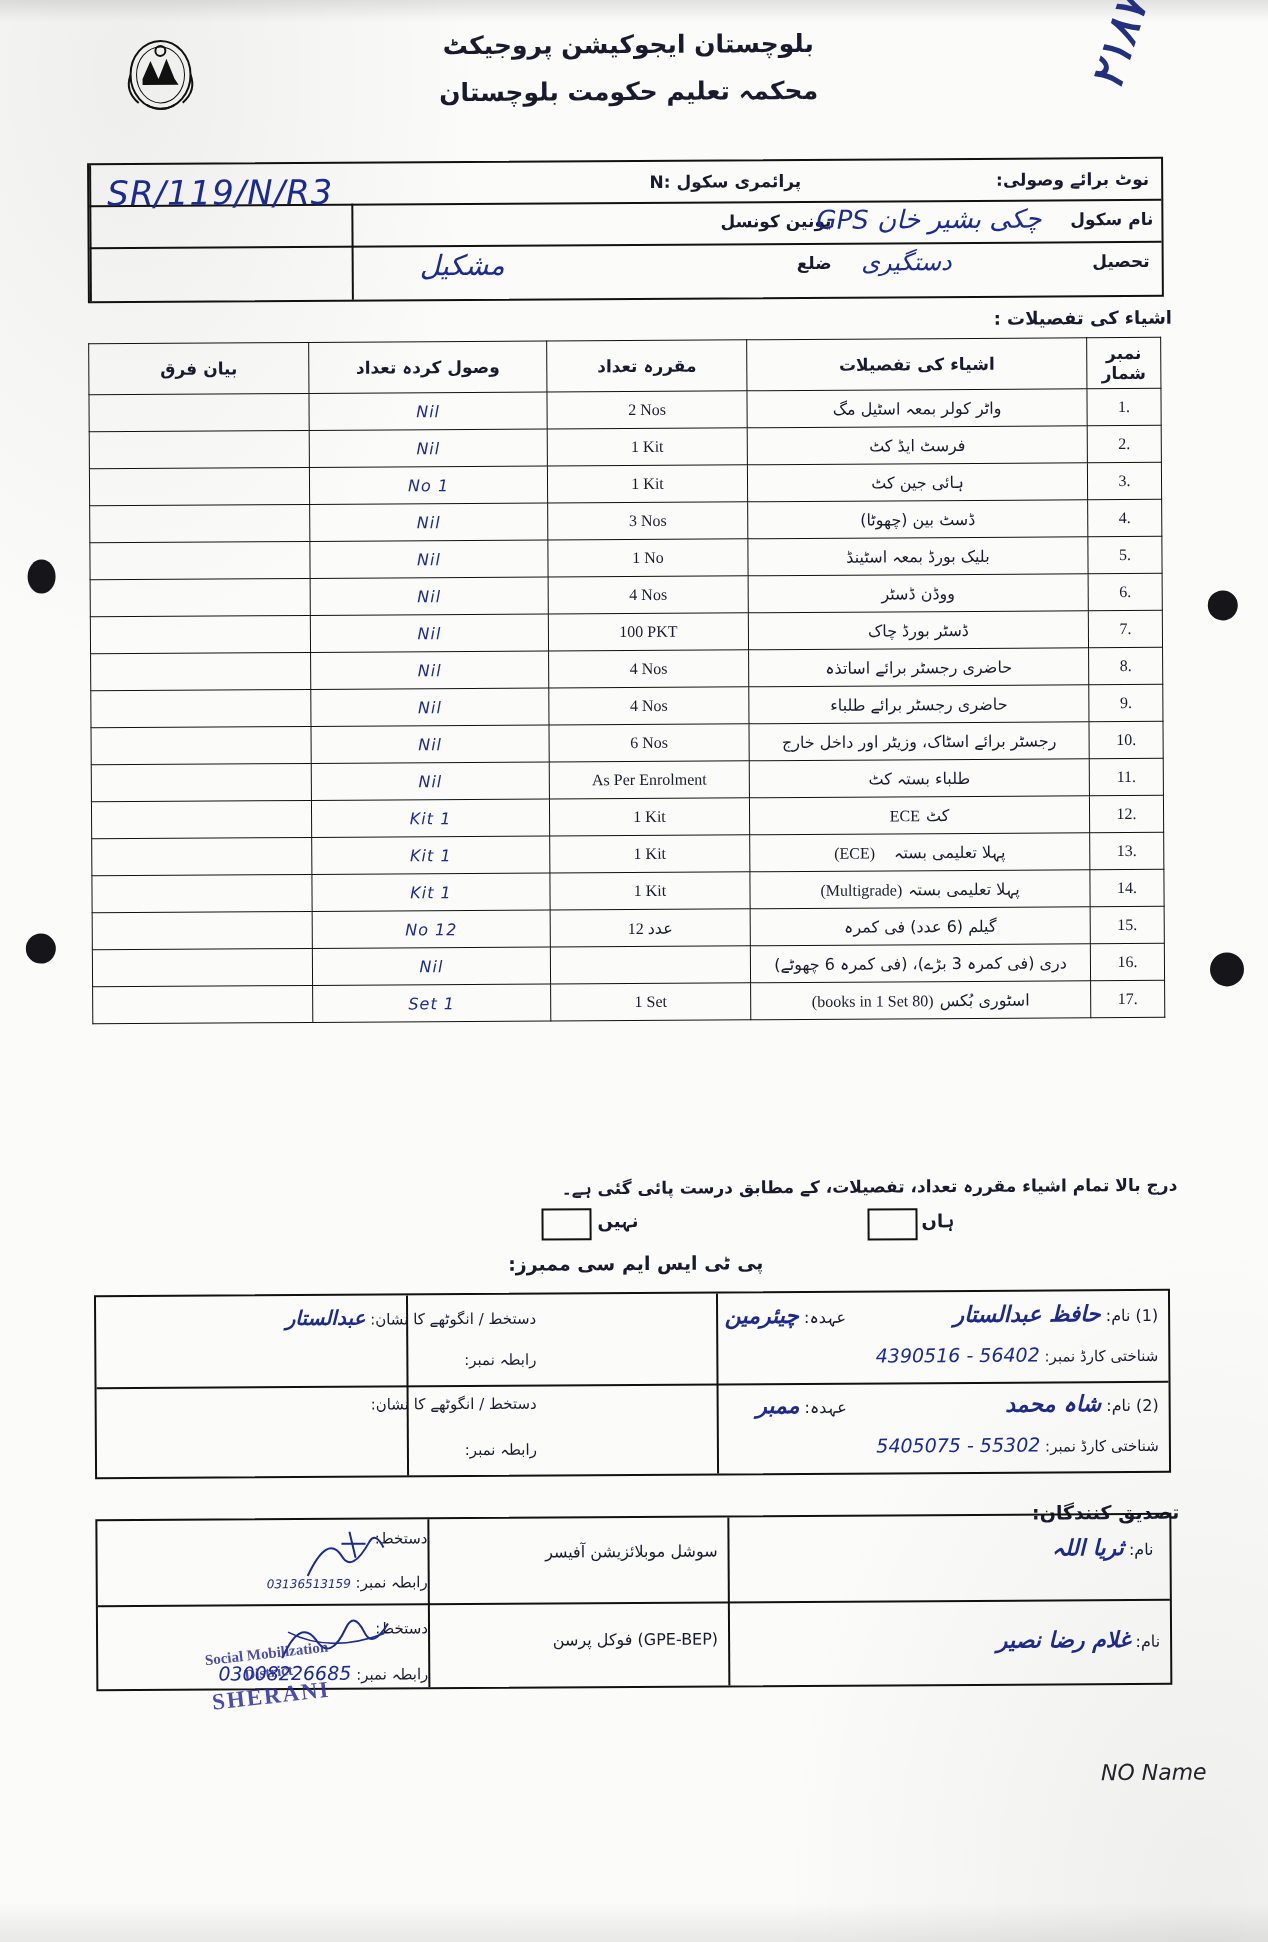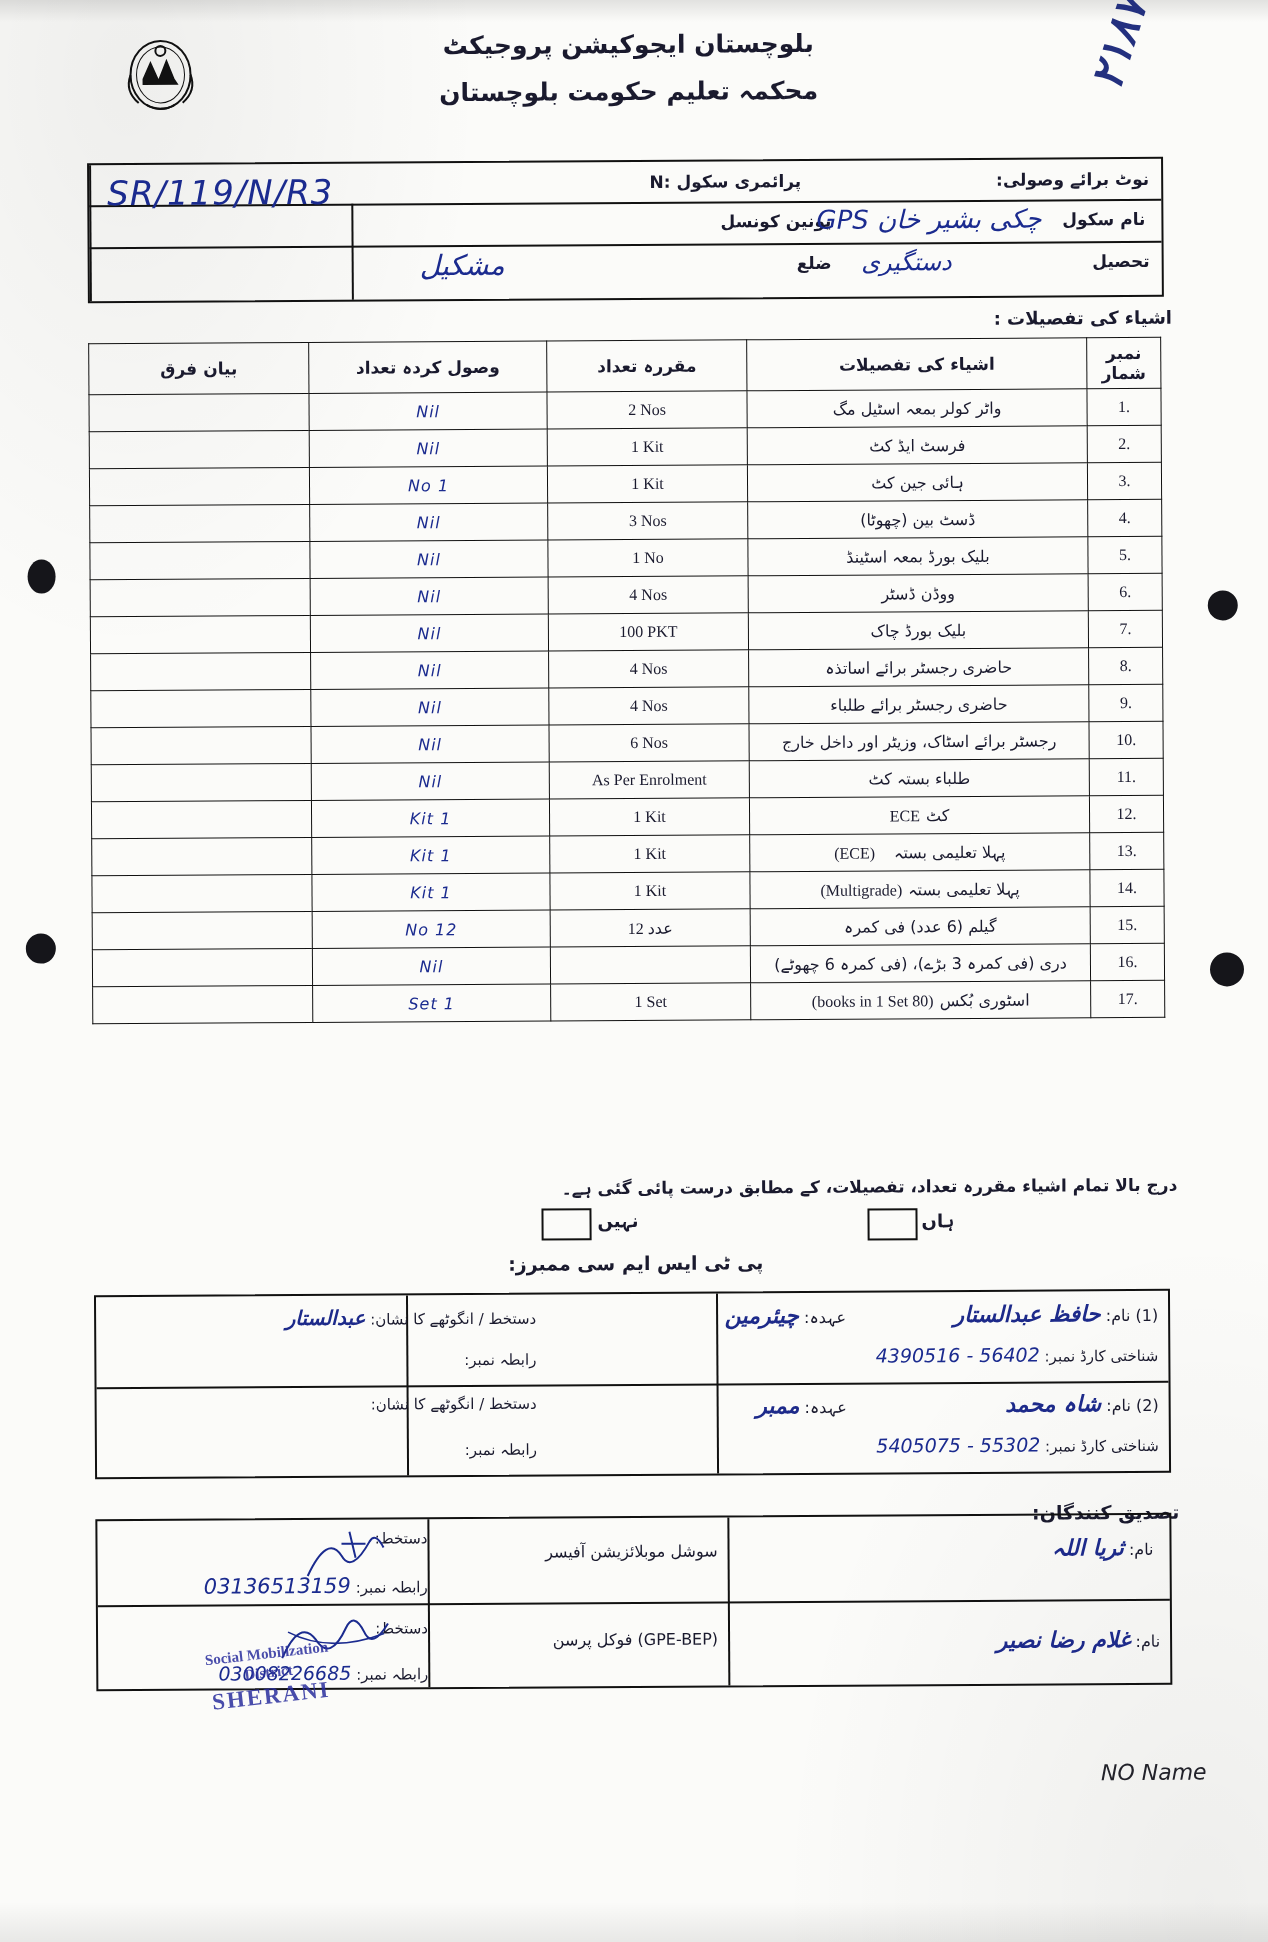--- a/index.html
+++ b/index.html
@@ -99,21 +99,21 @@
     border-left: 2px solid #111;
   }
   .lbl-rtl {
     direction: rtl;
     font-size: 17px;
     font-weight: 600;
     white-space: nowrap;
   }
   .t-note { position: absolute; right: 12px; top: 10px; }
   .t-prim { position: absolute; right: 360px; top: 10px; }
-  .t-nameschool { position: absolute; right: 16px; top: 50px; }
+  .t-nameschool { position: absolute; right: 8px; top: 50px; }
   .t-union { position: absolute; right: 330px; top: 50px; }
   .t-tehsil { position: absolute; right: 12px; top: 92px; }
   .t-zila { position: absolute; right: 330px; top: 92px; }
 
   .hw { position: absolute; color: #1b2b8f; font-style: italic; }
   .hw-ref { left: 18px; top: 8px; font-size: 34px; letter-spacing: 1px; }
   .hw-schoolname { right: 120px; top: 44px; font-size: 26px; }
   .hw-tehsil { right: 210px; top: 88px; font-size: 24px; }
   .hw-zila { left: 330px; top: 86px; font-size: 28px; }
 
@@ -367,21 +367,21 @@
           </tr>
           <tr>
             <td class="ltr">6.</td>
             <td class="desc-cell"><span>ووڈن ڈسٹر</span></td>
             <td class="ltr">4 Nos</td>
             <td class="recv">Nil</td>
             <td></td>
           </tr>
           <tr>
             <td class="ltr">7.</td>
-            <td class="desc-cell"><span>بلیک بورڈ چاک</span></td>
+            <td class="desc-cell"><span>ڈسٹر بورڈ چاک</span></td>
             <td class="ltr">100 PKT</td>
             <td class="recv">Nil</td>
             <td></td>
           </tr>
           <tr>
             <td class="ltr">8.</td>
             <td class="desc-cell"><span>حاضری رجسٹر برائے اساتذہ</span></td>
             <td class="ltr">4 Nos</td>
             <td class="recv">Nil</td>
             <td></td>
@@ -515,21 +515,21 @@
       <div class="v2"></div>
 
       <div class="m-cell" style="right:16px; top:20px;margin-left:36px;">
         <span>نام:</span>
         <span class="hand" style="font-size:22px;">ثریا اللہ</span>
       </div>
       <div class="m-cell" style="right:452px; top:24px;">سوشل موبلائزیشن آفیسر</div>
       <div class="m-cell sig-lbl" style="right:742px; top:10px;">دستخط:</div>
       <div class="m-cell sig-lbl" style="right:742px; top:54px;">
         <span>رابطہ نمبر:</span>
-        <span class="hw-cnic" style="font-size:21px;">03136513159</span>
+        <span class="hw-cnic" style="font-size:12px;">03136513159</span>
       </div>
 
       <div class="m-cell" style="right:10px; top:112px;">
         <span>نام:</span>
         <span class="hand" style="font-size:22px;">غلام رضا نصیر</span>
       </div>
       <div class="m-cell" style="right:452px; top:112px;">(GPE-BEP) فوکل پرسن</div>
       <div class="m-cell sig-lbl" style="right:742px; top:100px;">دستخط:</div>
       <div class="m-cell sig-lbl" style="right:742px; top:142px;">
         <span>رابطہ نمبر:</span>

